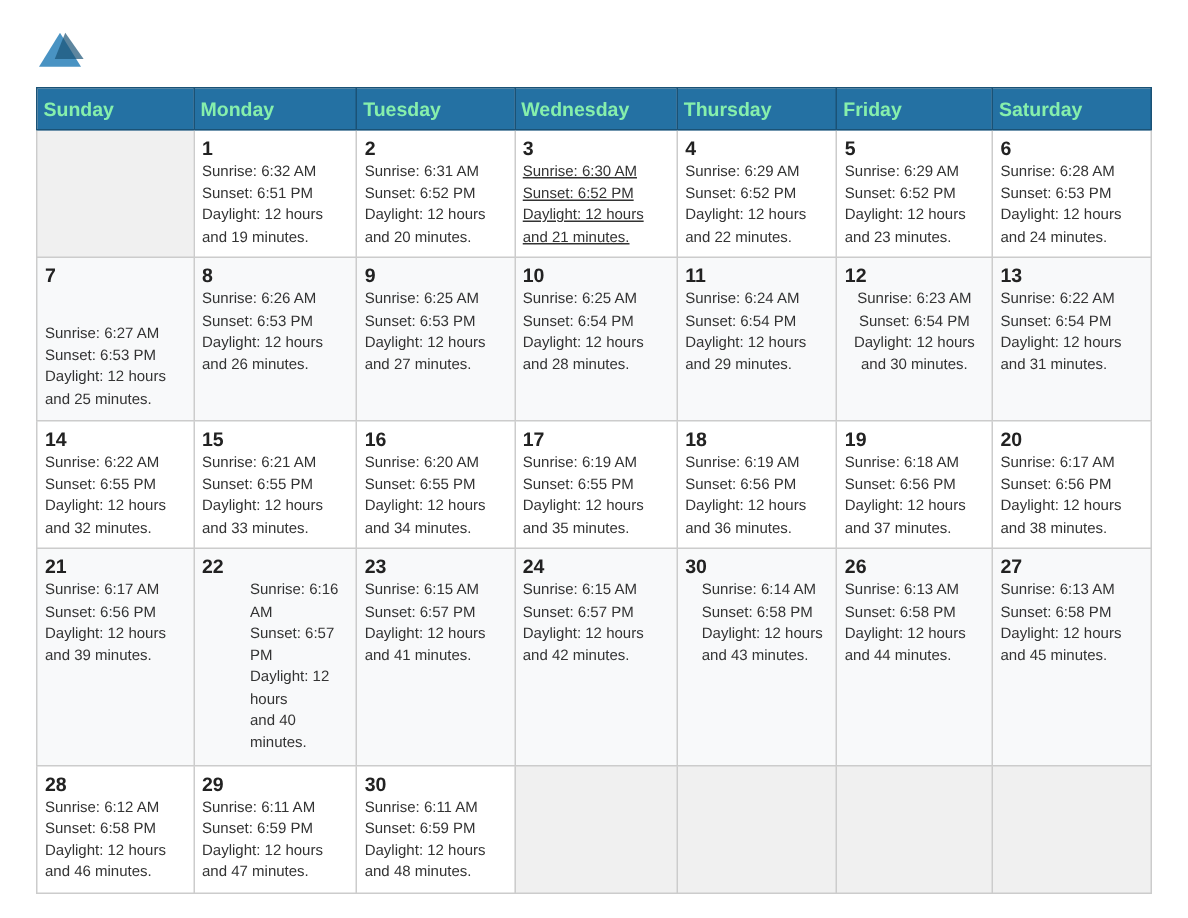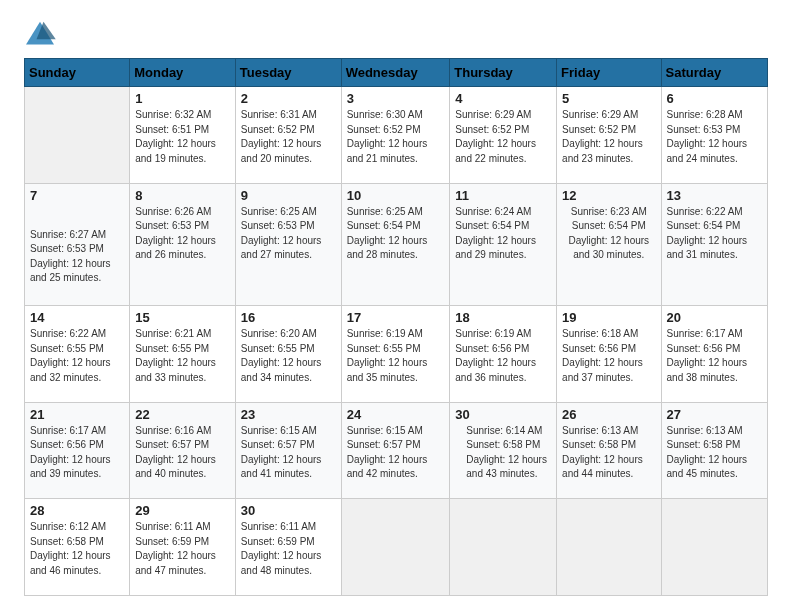--- a/index.html
+++ b/index.html
@@ -60,21 +60,21 @@
       color: #555;
     }
     .calendar {
       flex: 1;
       border-collapse: collapse;
       width: 100%;
       font-size: 10.5px;
     }
     .calendar th {
       background: #2471a3;
-      color: #000000;
+      color: #86efac;
       padding: 6px 4px;
       text-align: left;
       font-size: 13px;
       font-weight: bold;
       border: 1px solid #1a5276;
     }
     .calendar td {
       vertical-align: top;
       padding: 4px 5px;
       border: 1px solid #ccc;
@@ -148,21 +148,21 @@
           </td>
           <td>
             <span class="day-number">2</span>
             <div class="day-info" style="white-space: pre-line;">Sunrise: 6:31 AM
 Sunset: 6:52 PM
 Daylight: 12 hours
 and 20 minutes.</div>
           </td>
           <td>
             <span class="day-number">3</span>
-            <div class="day-info" style="white-space: pre-line;">Sunrise: 6:30 AM
+            <div class="day-info" style="white-space: pre-line; text-decoration: underline;">Sunrise: 6:30 AM
 Sunset: 6:52 PM
 Daylight: 12 hours
 and 21 minutes.</div>
           </td>
           <td>
             <span class="day-number">4</span>
             <div class="day-info" style="white-space: pre-line;">Sunrise: 6:29 AM
 Sunset: 6:52 PM
 Daylight: 12 hours
 and 22 minutes.</div>
@@ -287,21 +287,21 @@
         <tr>
           <td>
             <span class="day-number">21</span>
             <div class="day-info" style="white-space: pre-line;">Sunrise: 6:17 AM
 Sunset: 6:56 PM
 Daylight: 12 hours
 and 39 minutes.</div>
           </td>
           <td>
             <span class="day-number">22</span>
-            <div class="day-info" style="white-space: pre-line;">Sunrise: 6:16 AM
+            <div class="day-info" style="white-space: pre-line; margin-left: 32px;">Sunrise: 6:16 AM
 Sunset: 6:57 PM
 Daylight: 12 hours
 and 40 minutes.</div>
           </td>
           <td>
             <span class="day-number">23</span>
             <div class="day-info" style="white-space: pre-line;">Sunrise: 6:15 AM
 Sunset: 6:57 PM
 Daylight: 12 hours
 and 41 minutes.</div>

